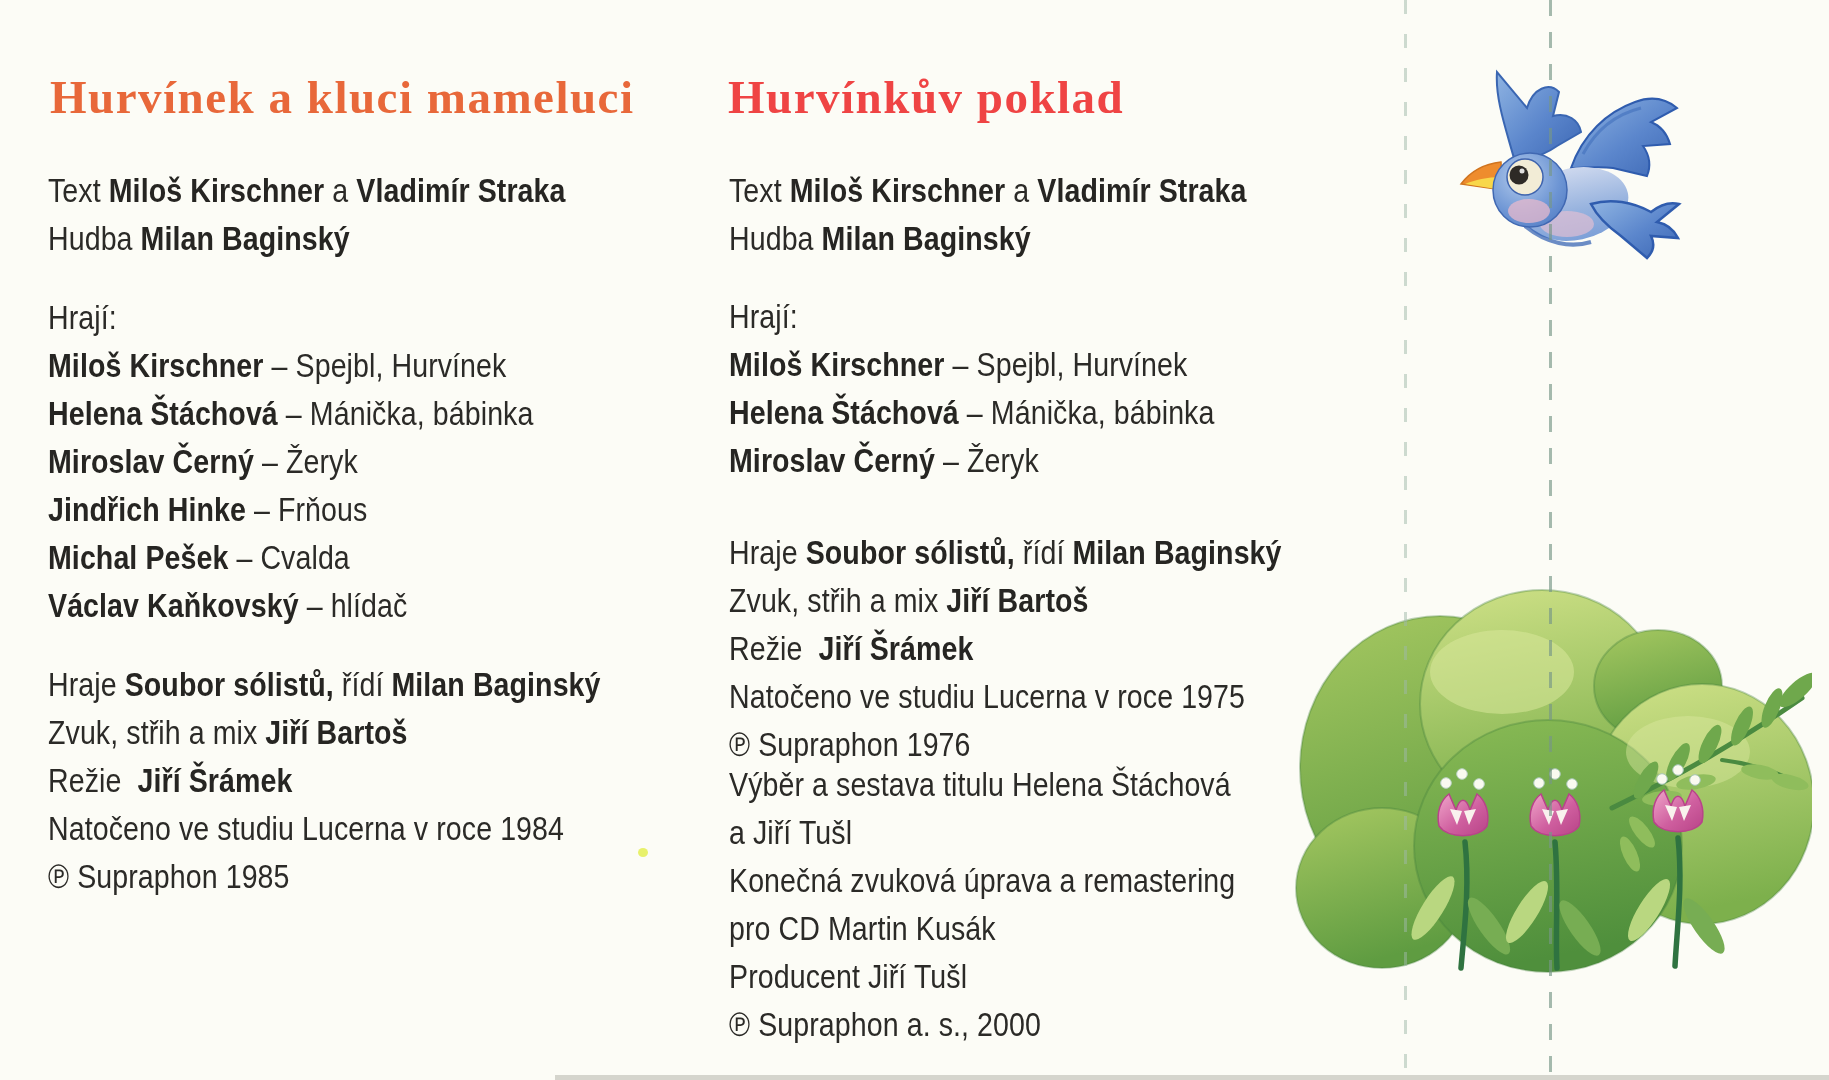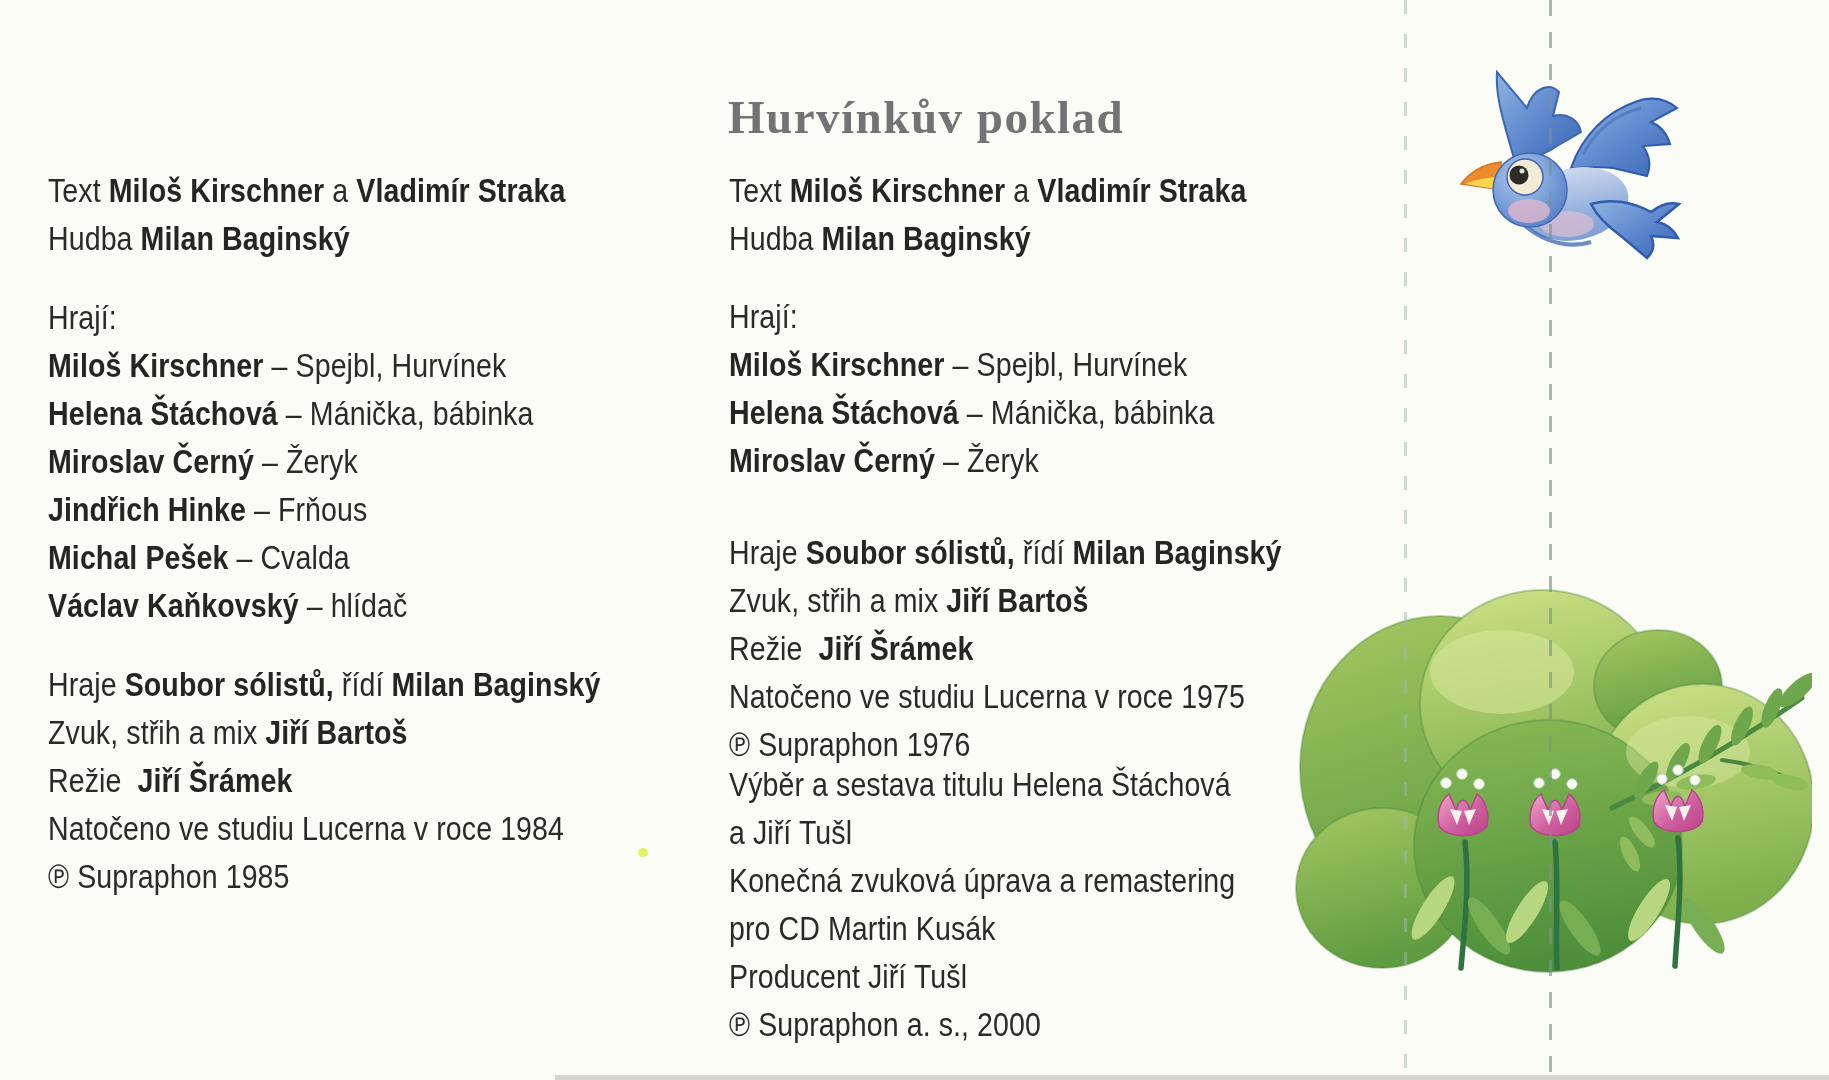--- a/index.html
+++ b/index.html
@@ -62,20 +62,21 @@
   .speck{
     position:absolute;left:638px;top:848px;width:10px;height:9px;z-index:2;
     border-radius:50%;background:#e4ee52;opacity:0.85;
   }
 </style>
 </head>
 <body>
 
 <div class="page">
 
+  <h1 class="title" id="title-left" style="color: rgb(232, 104, 58);">Hurvínek a kluci mameluci</h1>
 
   <div class="tblock" id="byline-left">
       <div class="line"><span>Text </span><b>Miloš Kirschner</b><span> a </span><b>Vladimír Straka</b></div>
       <div class="line"><span>Hudba </span><b>Milan Baginský</b></div>
     </div>
 
   <div class="tblock" id="cast-left">
     <div class="line">Hrají:</div>
     <div>
         <div class="line"><b>Miloš Kirschner</b><span> – Spejbl, Hurvínek</span></div>
@@ -88,21 +89,21 @@
   </div>
 
   <div class="tblock" id="prod-left">
       <div class="line"><span>Hraje </span><b>Soubor sólistů,</b><span> řídí </span><b>Milan Baginský</b></div>
       <div class="line"><span>Zvuk, střih a mix </span><b>Jiří Bartoš</b></div>
       <div class="line"><span>Režie  </span><b>Jiří Šrámek</b></div>
       <div class="line"><span>Natočeno ve studiu Lucerna v roce 1984</span></div>
       <div class="line"><span>℗ Supraphon 1985</span></div>
     </div>
 
-  <h1 class="title" id="title-right" style="color: #737373; margin-top: 20px;">Hurvínkův poklad</h1>
+  <h1 class="title" id="title-right" style="color: #ef4444;">Hurvínkův poklad</h1>
 
   <div class="tblock" id="byline-right">
       <div class="line"><span>Text </span><b>Miloš Kirschner</b><span> a </span><b>Vladimír Straka</b></div>
       <div class="line"><span>Hudba </span><b>Milan Baginský</b></div>
     </div>
 
   <div class="tblock" id="cast-right">
     <div class="line">Hrají:</div>
     <div>
         <div class="line"><b>Miloš Kirschner</b><span> – Spejbl, Hurvínek</span></div>

